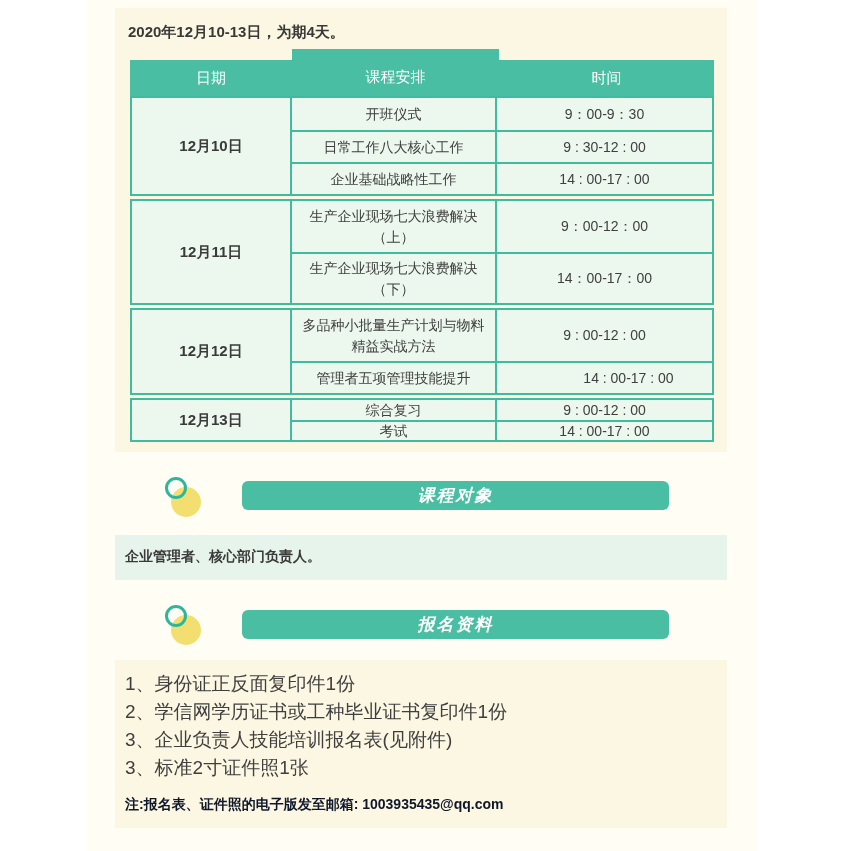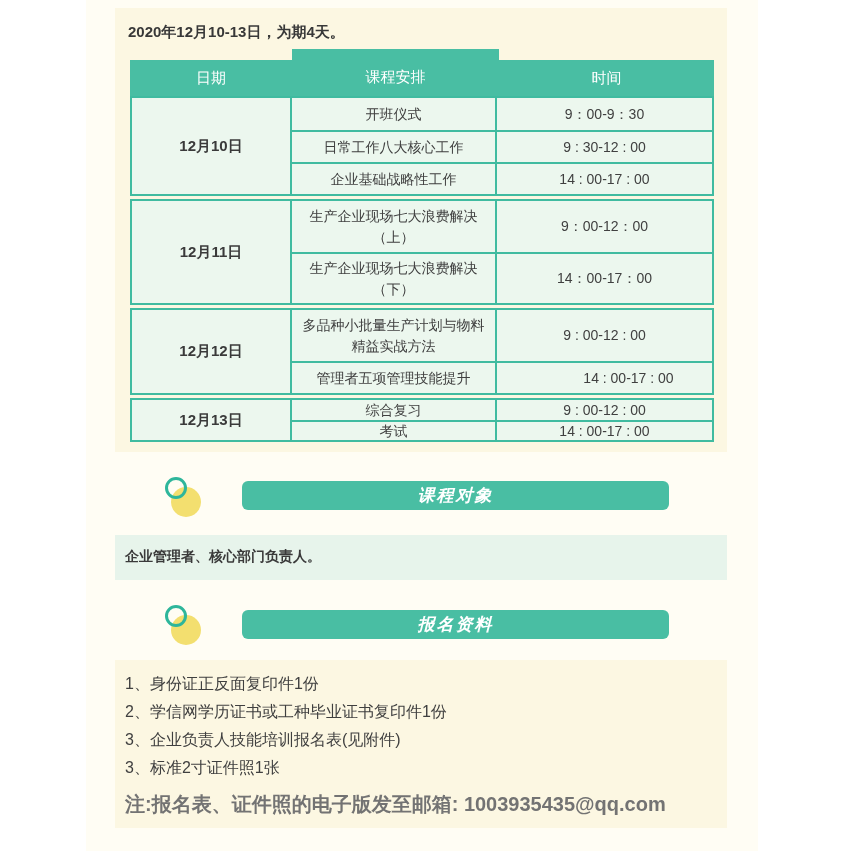--- a/index.html
+++ b/index.html
@@ -111,29 +111,29 @@
   }
   .sec-head-2 .title-bar { top: 30px; }
 
   
   .sec-audience { height: 45px; padding: 13px 10px; }
   .audience-text { font-size: 14px; font-weight: bold; color: #3a3a3a; }
 
   
   .sec-materials { padding: 17px 10px 16px; min-height: 166px; }
   .mat-item {
-    font-size: 16px;
+    font-size: 19px;
     color: #3f3f3f;
     margin-bottom: 14px;
     line-height: 14px;
   }
   .mat-note {
-    font-size: 20px;
-    font-weight: bold;
-    color: #737373;
+    font-size: 14px;
+    font-weight: bold;
+    color: #0f172a;
     line-height: 15px;
     margin-top: 22px;
   }
 </style>
 </head>
 <body>
 
 <div class="outer">
 
   <div class="sec-cream sec-schedule">

